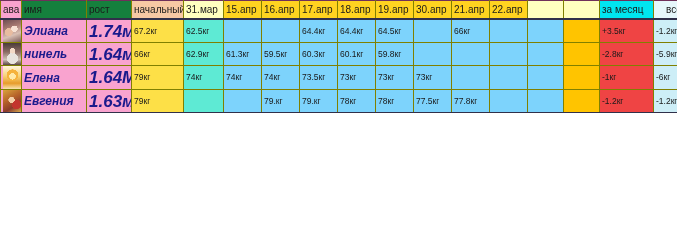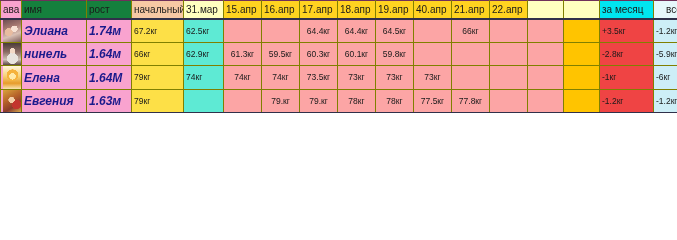--- a/index.html
+++ b/index.html
@@ -48,26 +48,26 @@
   td.c-ava{background:#f9a3cf;padding:0;border-right:2px solid #30304a;}
   td.c-name{
     background:#f9a3cf;
     font-style:italic;font-weight:bold;
     font-size:12px;color:#1a1a8c;
     padding-left:5px;
   }
   td.c-height{
     background:#f9a3cf;
     font-style:italic;font-weight:bold;
-    font-size:12px;color:#1a1a8c;
+    font-size:17px;color:#1a1a8c;
     padding-left:5px;
   }
   td.c-start{background:#fde047;}
   td.c-lyel{background:#5eead4;}
-  td.c-gold{background:#fca5a5;text-align:center;}
+  td.c-gold{background:#7dd3fc;}
   td.c-blank{background:#ffc400;border-right:2px solid #30304a;}
   td.c-cyan{background:#ef4444;}
   td.c-lblue{background:#cdeef7;}
   tr.row.last td{border-bottom:2px solid #30304a;}
 
   
   .ava{
     width:19px;height:100%;
     display:block;
     position:relative;
@@ -120,21 +120,21 @@
         <td class="h-ava">ава</td>
         <td class="h-pink">имя</td>
         <td class="h-pink">рост</td>
         <td class="h-peach">начальный вес</td>
         <td class="h-lyel">31.мар</td>
         <td class="h-gold">15.апр</td>
         <td class="h-gold">16.апр</td>
         <td class="h-gold">17.апр</td>
         <td class="h-gold">18.апр</td>
         <td class="h-gold">19.апр</td>
-        <td class="h-gold">40.апр</td>
+        <td class="h-gold">30.апр</td>
         <td class="h-gold">21.апр</td>
         <td class="h-gold">22.апр</td>
         <td class="h-lyel"></td>
         <td class="h-blank"></td>
         <td class="h-cyan">за месяц</td>
         <td class="h-lblue">всего</td>
 
       </tr>
 
       <tr class="row r1">

